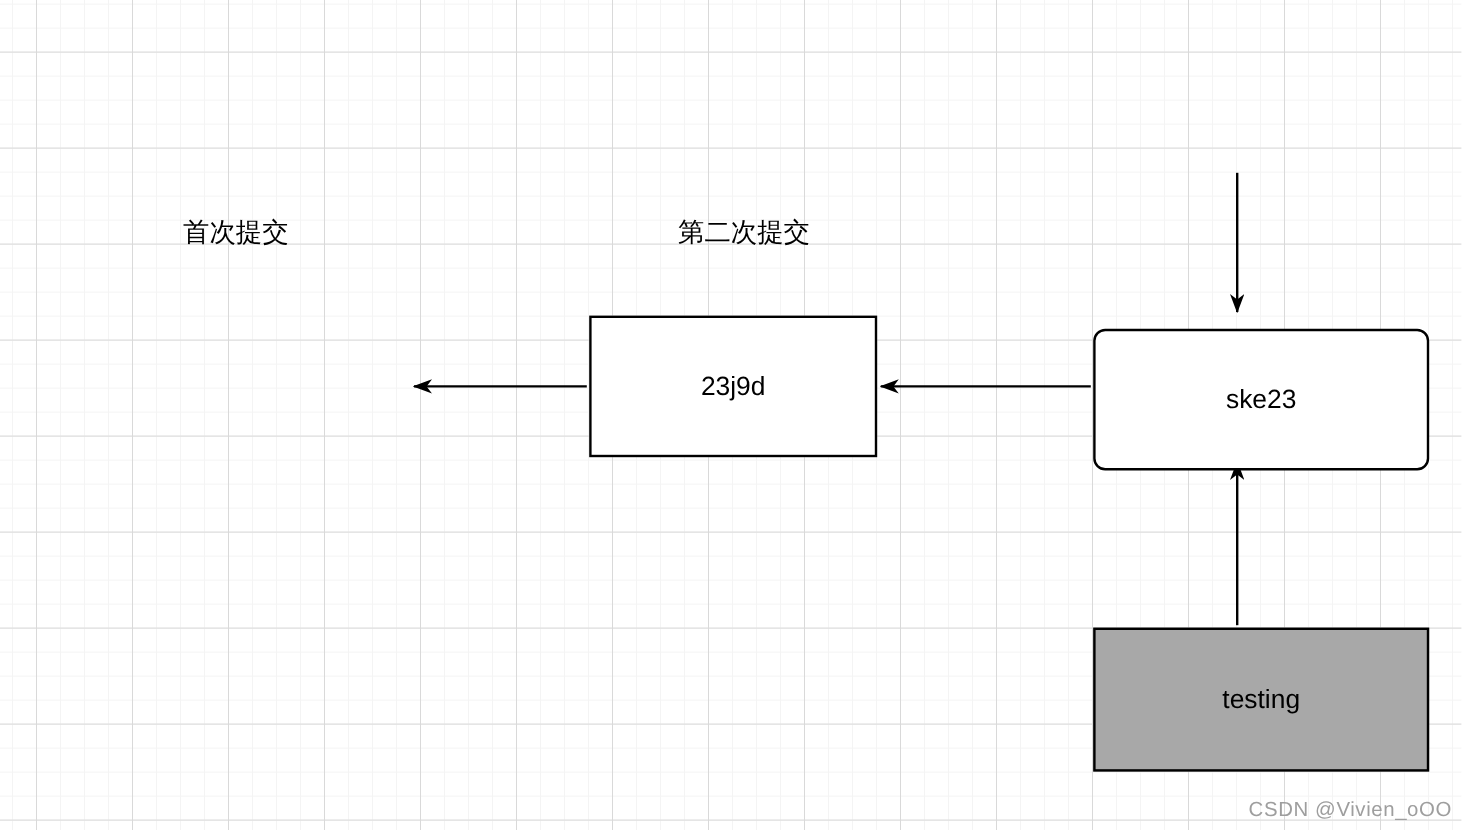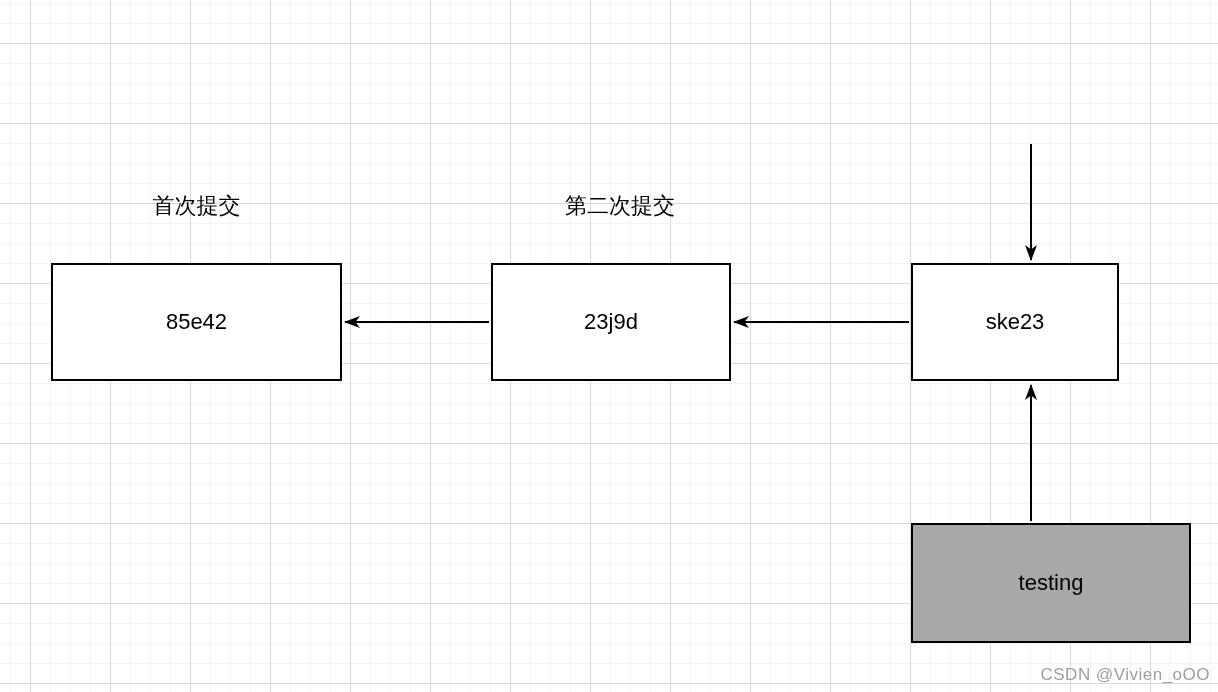--- a/index.html
+++ b/index.html
@@ -37,30 +37,29 @@
     align-items:center;
     justify-content:center;
     font-size:22px;
     color:#000;
     text-align:center;
   }
   .commit{background:var(--commit-fill);}
   .branch{background:var(--branch-fill);}
   .node-commit1{left:51px;top:263px;width:291px;height:118px;}
   .node-commit2{left:491px;top:263px;width:240px;height:118px;}
-  .node-commit3{left:911px;top:263px;width:208px;height:118px;}
+  .node-commit3{left:911px;top:274px;width:280px;height:118px;border-radius:10px;}
   .node-master{left:911px;top:23px;width:240px;height:120px;}
   .node-testing{left:911px;top:523px;width:280px;height:120px;}
   .annotation{
     position:absolute;
     font-size:22px;
     color:#000;
     text-align:center;
     line-height:26px;
-    margin-top:12px;
   }
   .annotation-first{left:51px;top:181px;width:291px;}
   .annotation-second{left:500px;top:181px;width:240px;}
   .edges{
     position:absolute;
     left:0;top:0;width:1218px;height:692px;
     pointer-events:none;
   }
   .edge{stroke:var(--stroke);stroke-width:2;fill:none;}
   .watermark{
@@ -85,20 +84,19 @@
     </defs>
     <path class="edge" d="M909,322 L734,322" marker-end="url(#arrow)"></path>
     <path class="edge" d="M489,322 L345,322" marker-end="url(#arrow)"></path>
     <path class="edge" d="M1031,144 L1031,260" marker-end="url(#arrow)"></path>
     <path class="edge" d="M1031,521 L1031,385" marker-end="url(#arrow)"></path>
   </svg>
 
   <div class="annotation annotation-first">首次提交</div>
   <div class="annotation annotation-second">第二次提交</div>
 
-  <div class="node commit node-commit1">85e42</div>
   <div class="node commit node-commit2">23j9d</div>
   <div class="node commit node-commit3">ske23</div>
 
   <div class="node branch node-testing">testing</div>
 
   <div class="watermark">CSDN @Vivien_oOO</div>
 </div>
 
 </body></html>

